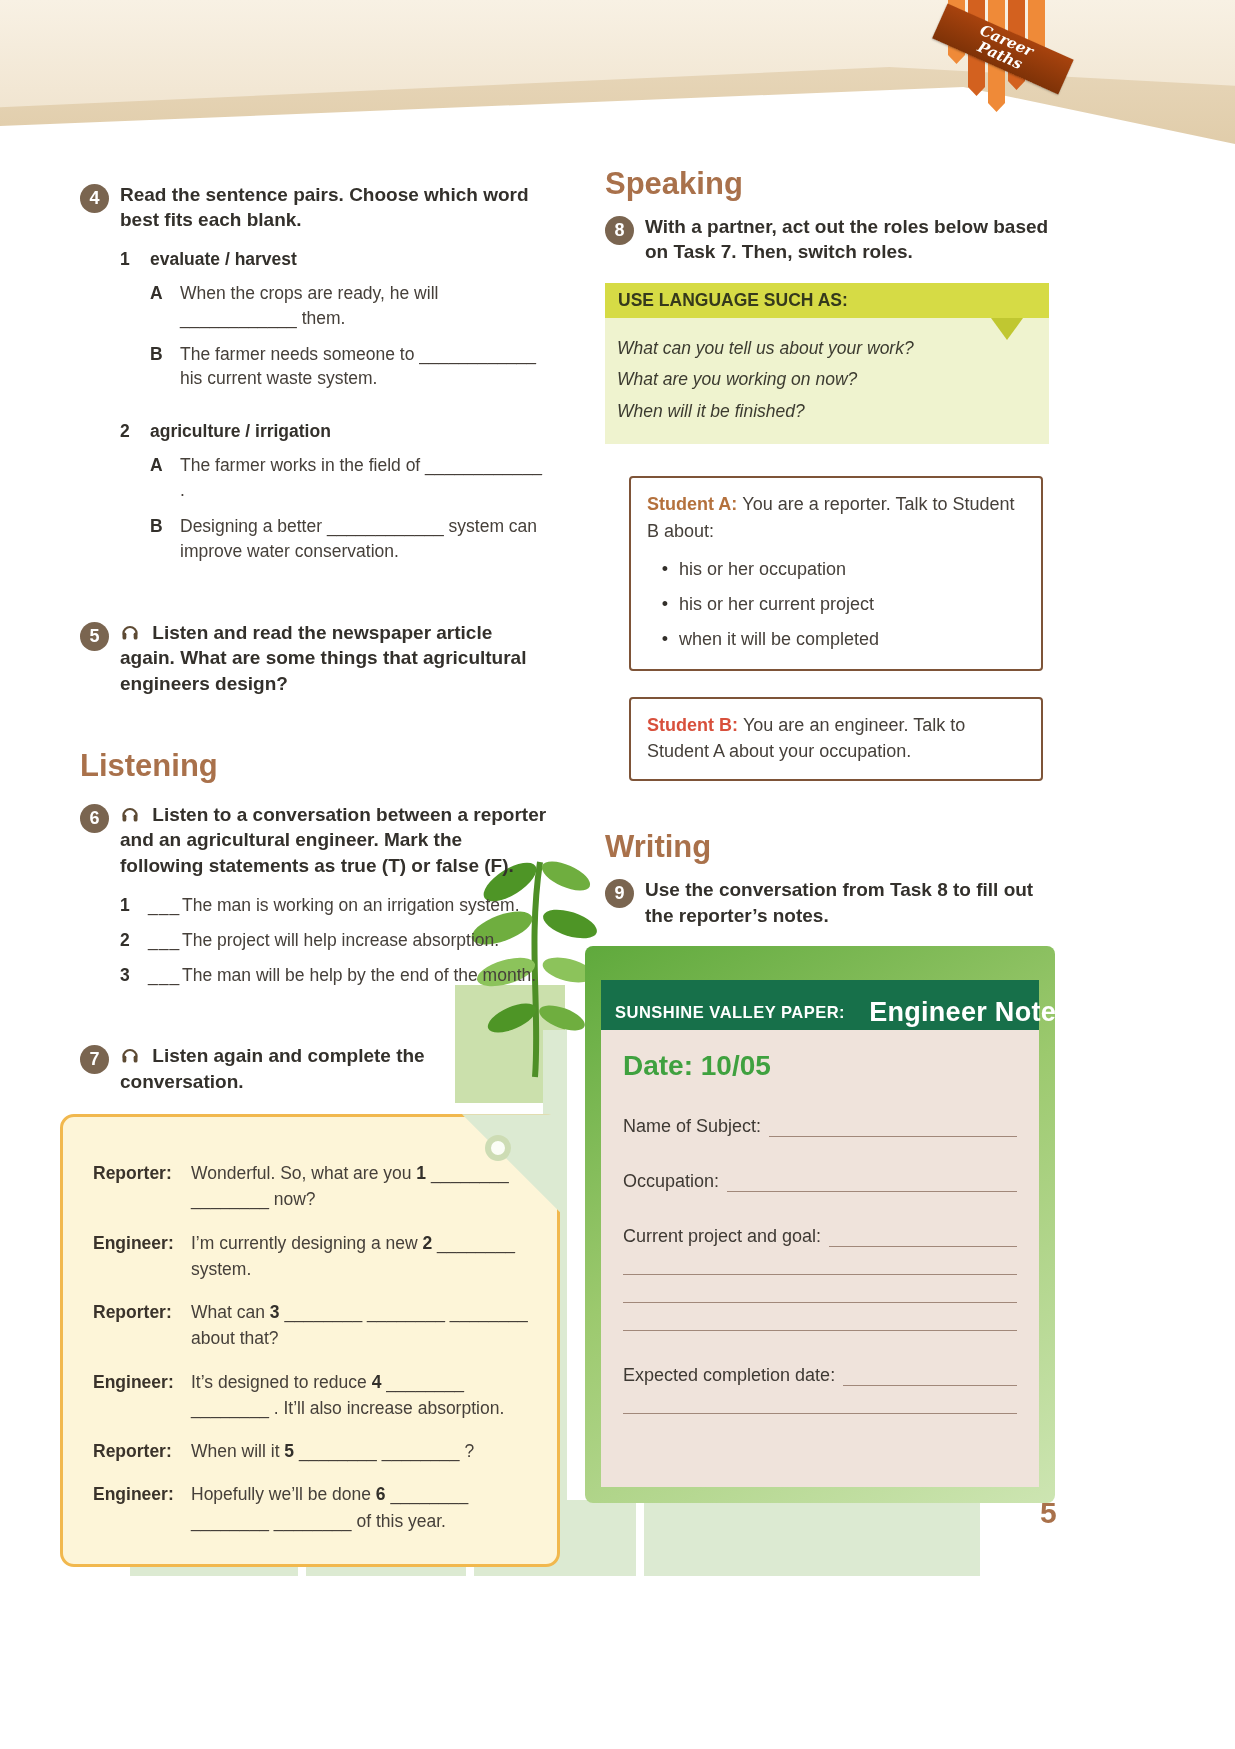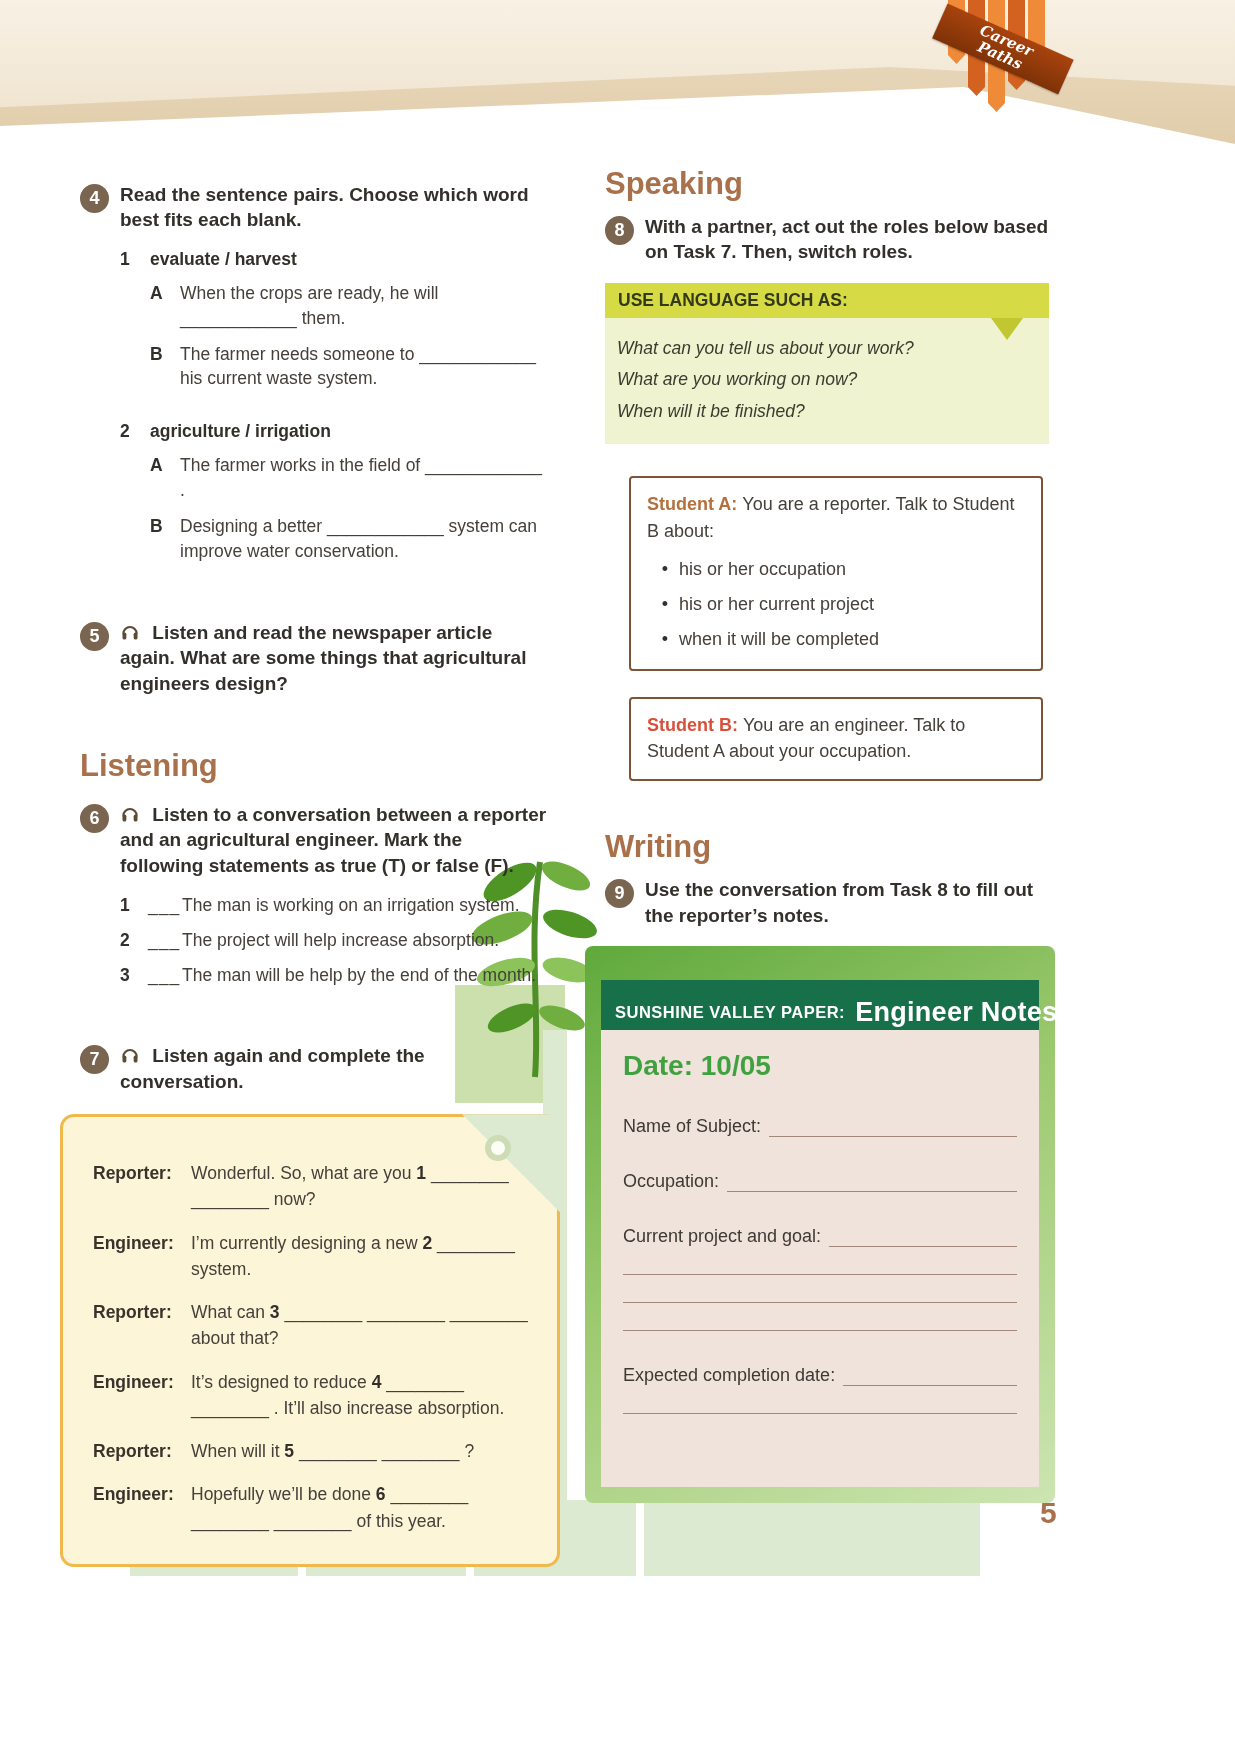--- a/index.html
+++ b/index.html
@@ -96,21 +96,21 @@
   .sa-label{font-weight:bold;color:#b4713d;margin-right:5px}
   .sb-label{font-weight:bold;color:#d8503c;margin-right:5px}
   .sbox ul{margin:12px 0 2px 4px;list-style:none}
   .sbox li{display:flex;margin-top:9px}
   .sbox li::before{content:"\2022";flex:0 0 28px;text-align:center;color:#33302b}
 
   
   .notes{position:relative;margin:18px 0 0 -20px;width:470px;height:557px;border-radius:8px;
     background:linear-gradient(150deg,#5fa93c,#9cc96e 45%,#cde5b2);z-index:2}
   .notes-header{position:absolute;left:16px;right:16px;top:34px;height:66px;background:#17704a;color:#fff;
-    display:flex;align-items:center;padding:0 14px;gap:10px}
+    display:flex;align-items:center;padding:0 14px;gap:24px}
   .np{font-weight:bold;font-size:16.5px;letter-spacing:.5px;white-space:nowrap}
   .nt{font-weight:bold;font-size:27px;white-space:nowrap;letter-spacing:.3px}
   .notes-body{position:absolute;left:16px;right:16px;top:84px;bottom:16px;background:#efe3db;padding:20px 22px}
   .ndate{color:#3fa13f;font-weight:bold;font-size:28px}
   .nfield{display:flex;align-items:flex-end;margin-top:34px;font-size:18px;color:#3e3933}
   .nlabel{white-space:nowrap}
   .nline{flex:1;border-bottom:1.5px solid #a1887a;margin-left:8px;height:1.15em}
   .xline{border-bottom:1.5px solid #a1887a;height:28px}
 
   

